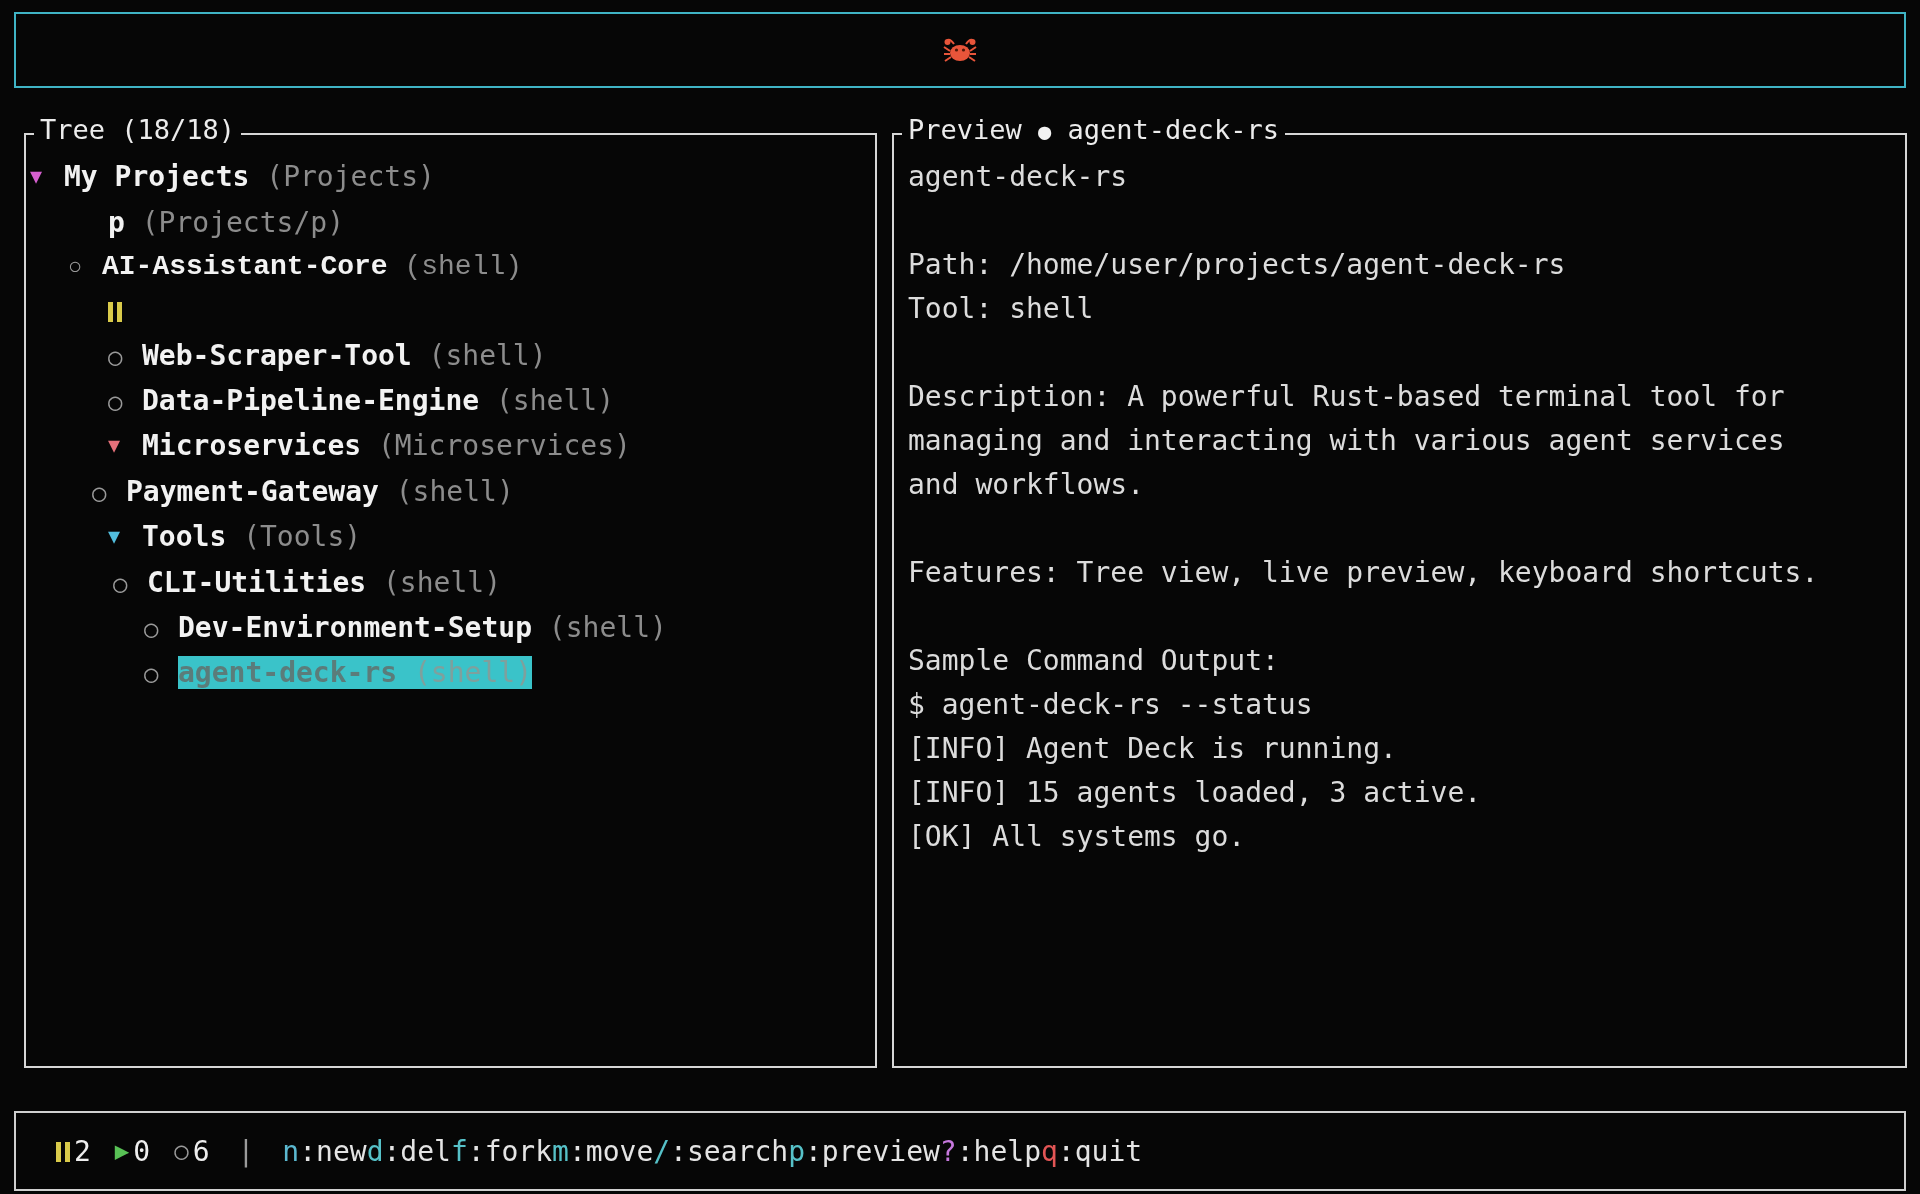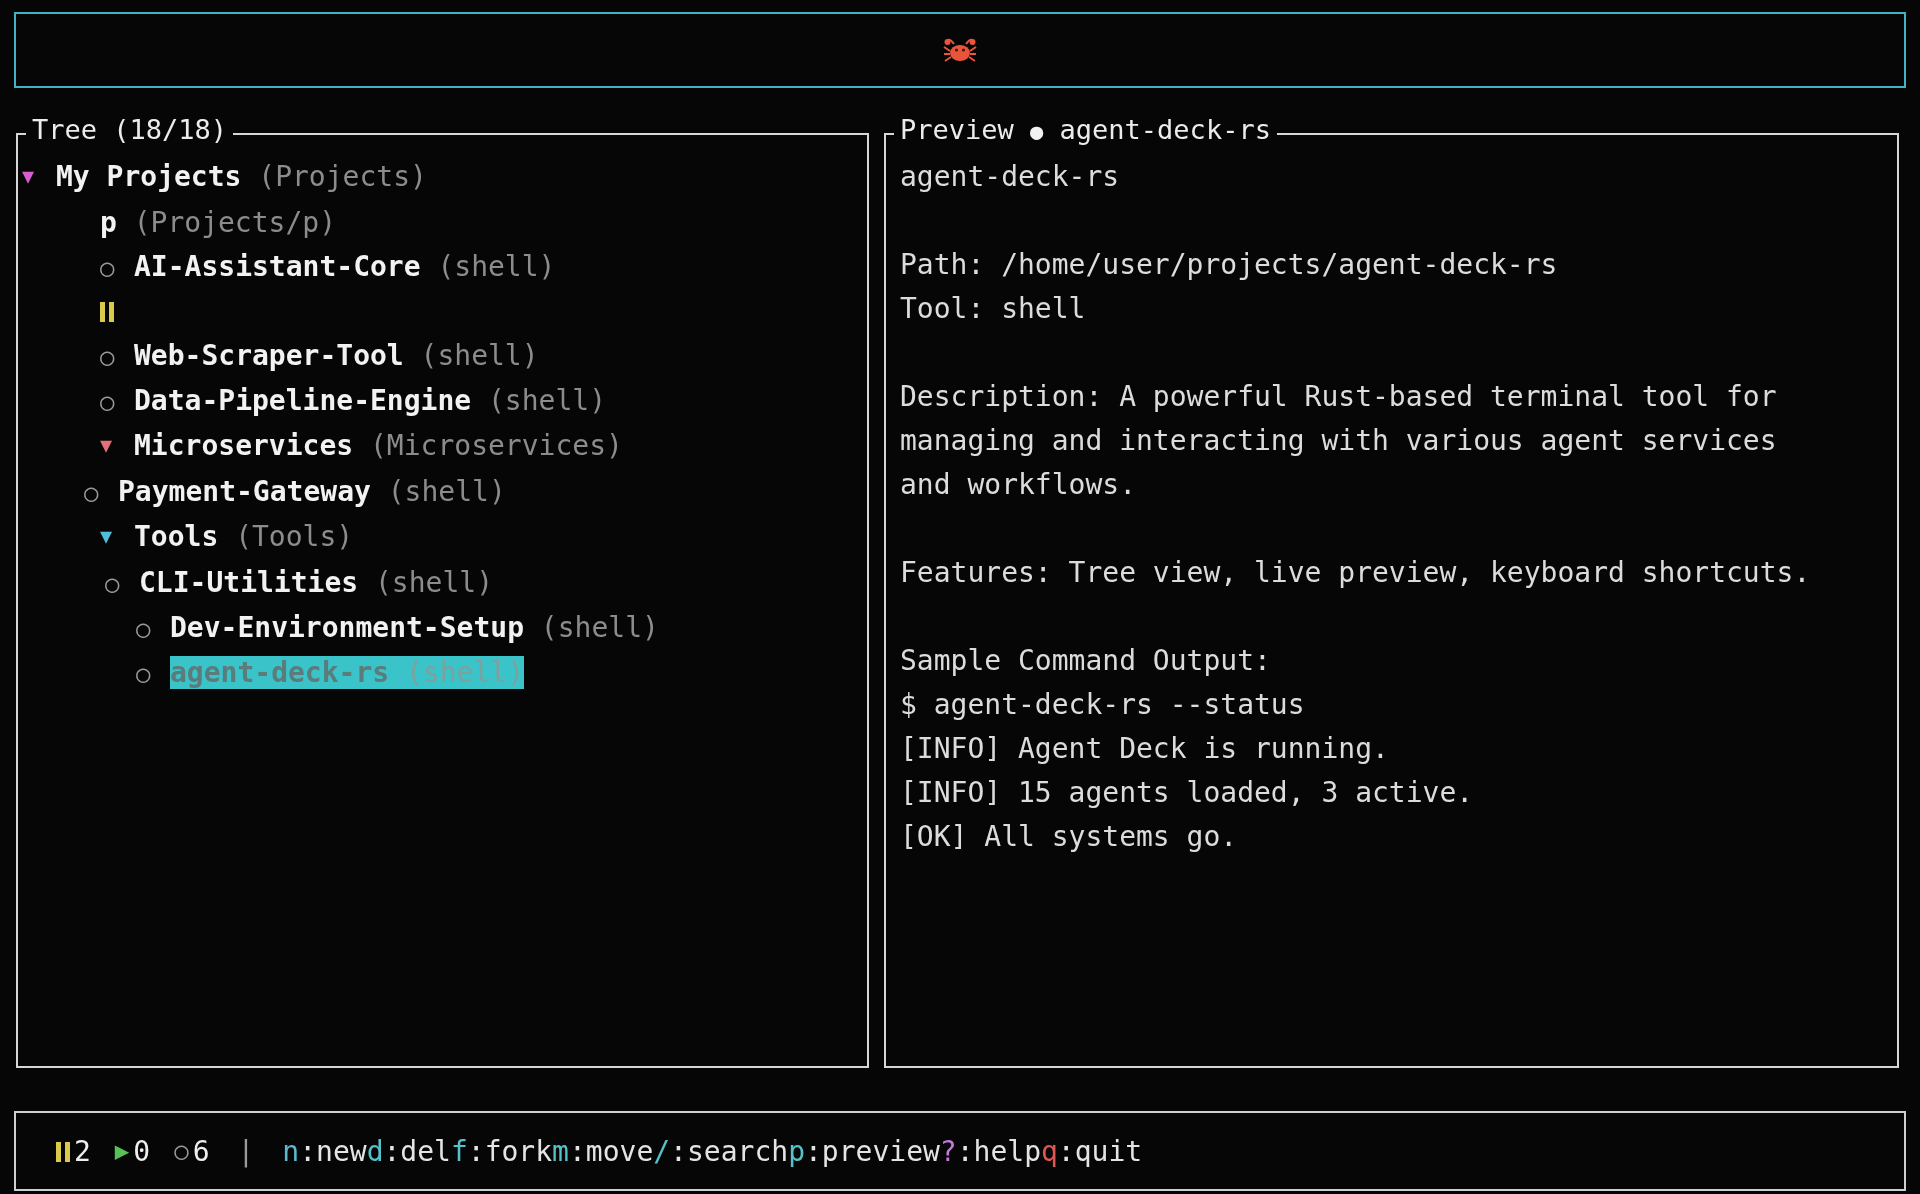--- a/index.html
+++ b/index.html
@@ -6,21 +6,21 @@
   html,body { width:1920px; height:1194px; background:#060606; overflow:hidden;
               font-family:"DejaVu Sans Mono", monospace; }
 
   
   .titlebox { position:absolute; left:14px; top:12px; width:1892px; height:76px;
               border:2px solid #3fb3c4; display:flex; align-items:center; justify-content:center;
               gap:14px; font-size:30px; font-weight:bold; }
   .title-text { color:#58d6e2; letter-spacing:1px; }
 
   
-  .main { position:absolute; top:133px; left:16px; width:1883px; height:935px;
+  .main { position:absolute; top:133px; left:24px; width:1883px; height:935px;
           display:flex; gap:15px; }
   .panel { border:2px solid #d6d6d6; position:relative; height:100%; }
   .panel-tree   { width:853px; }
   .panel-preview{ flex:1; }
   .panel-title { position:absolute; top:-21px; left:8px; background:#060606; padding:0 6px;
                  font-size:27px; color:#ececec; white-space:pre; }
   .panel-title .bullet { color:#f2f2f2; font-size:22px; }
 
   
   .tree-list { padding-top:20px; }
@@ -77,21 +77,21 @@
   </svg>
 </div>
 
 <div class="main">
 
   <div class="panel panel-tree">
     <div class="panel-title">Tree (18/18)</div>
     <div class="tree-list">
         <div class="tree-row" style="padding-left: 4px;"><span class="icon-cell"><span class="tri" style="color: rgb(214, 95, 208);">▼</span></span><span class="row-text"><span class="t-name">My Projects</span><span class="t-meta"> (Projects)</span></span></div>
         <div class="tree-row" style="padding-left: 82px;"><span class="icon-cell" style="width: 0px;"></span><span class="row-text"><span class="t-name">p</span><span class="t-meta"> (Projects/p)</span></span></div>
-        <div class="tree-row" style="padding-left: 82px;"><span class="icon-cell"><span class="circ" style="color: rgb(154, 154, 154);">○</span></span><span class="row-text"><span class="t-name">AI-Assistant-Core</span><span class="t-meta"> (shell)</span></span></div>
+        <div class="tree-row" style="padding-left: 42px; font-family: Liberation Mono, monospace;"><span class="icon-cell"><span class="circ" style="color: rgb(154, 154, 154);">○</span></span><span class="row-text"><span class="t-name">AI-Assistant-Core</span><span class="t-meta"> (shell)</span></span></div>
         <div class="tree-row" style="padding-left: 82px;"><span class="icon-cell"><span class="icon-pause" style="border-color: rgb(217, 202, 74);"></span></span></div>
         <div class="tree-row" style="padding-left: 82px;"><span class="icon-cell"><span class="circ" style="color: rgb(154, 154, 154);">○</span></span><span class="row-text"><span class="t-name">Web-Scraper-Tool</span><span class="t-meta"> (shell)</span></span></div>
         <div class="tree-row" style="padding-left: 82px;"><span class="icon-cell"><span class="circ" style="color: rgb(154, 154, 154);">○</span></span><span class="row-text"><span class="t-name">Data-Pipeline-Engine</span><span class="t-meta"> (shell)</span></span></div>
         <div class="tree-row" style="padding-left: 82px;"><span class="icon-cell"><span class="tri" style="color: rgb(229, 112, 122);">▼</span></span><span class="row-text"><span class="t-name">Microservices</span><span class="t-meta"> (Microservices)</span></span></div>
         <div class="tree-row" style="padding-left: 66px;"><span class="icon-cell"><span class="circ" style="color: rgb(154, 154, 154);">○</span></span><span class="row-text"><span class="t-name">Payment-Gateway</span><span class="t-meta"> (shell)</span></span></div>
         <div class="tree-row" style="padding-left: 82px;"><span class="icon-cell"><span class="tri" style="color: rgb(82, 190, 222);">▼</span></span><span class="row-text"><span class="t-name">Tools</span><span class="t-meta"> (Tools)</span></span></div>
         <div class="tree-row" style="padding-left: 87px;"><span class="icon-cell"><span class="circ" style="color: rgb(154, 154, 154);">○</span></span><span class="row-text"><span class="t-name">CLI-Utilities</span><span class="t-meta"> (shell)</span></span></div>
         <div class="tree-row" style="padding-left: 118px;"><span class="icon-cell"><span class="circ" style="color: rgb(154, 154, 154);">○</span></span><span class="row-text"><span class="t-name">Dev-Environment-Setup</span><span class="t-meta"> (shell)</span></span></div>
         <div class="tree-row" style="padding-left: 118px;"><span class="icon-cell"><span class="circ" style="color: rgb(154, 154, 154);">○</span></span><span class="row-text selected"><span class="t-name">agent-deck-rs</span><span class="t-meta"> (shell)</span></span></div>
       </div>

